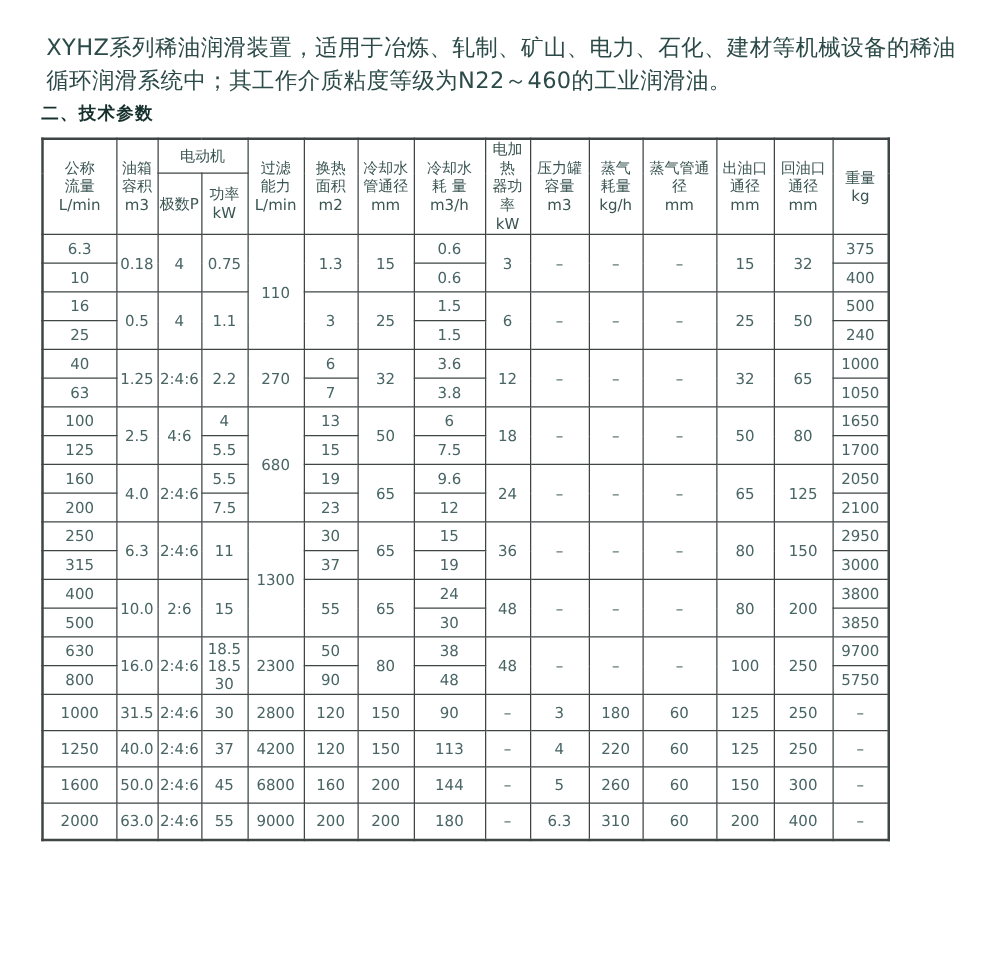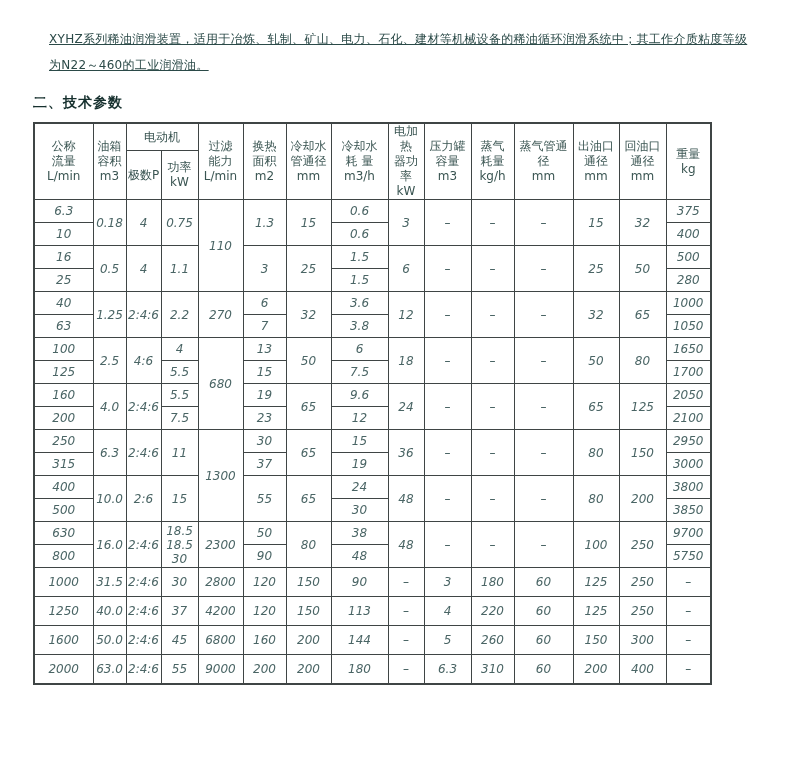--- a/index.html
+++ b/index.html
@@ -15,22 +15,22 @@
     width:800px;min-height:769px;
     font-family:"DejaVu Sans",sans-serif;
     -webkit-font-smoothing:antialiased;
   }
   .page{padding:10px 28px 10px 33px;}
   .sec{
     font-size:14px;font-weight:bold;color:var(--heading);
     margin:6px 0 0 0;letter-spacing:1px;
   }
   .para{
-    font-size:12px;color:var(--body-text);
-    line-height:26px;margin:16px;letter-spacing:0.3px;text-decoration:underline;
+    font-size:18px;color:var(--body-text);
+    line-height:26px;margin:4px;letter-spacing:0.3px;
   }
   .para.first{margin-top:16px;}
   .sec2{margin-top:2px;margin-bottom:10px;}
   table.spec{
     border-collapse:collapse;table-layout:fixed;
     width:679px;
     border:2px solid var(--border);
   }
   table.spec th,table.spec td{
     border:1px solid var(--border);
@@ -41,21 +41,21 @@
   table.spec th{
     font-weight:normal;font-size:12px;line-height:15px;
     color:var(--table-header-text);
   }
   table.spec td{
     font-size:12px;line-height:14px;
     color:var(--table-text);
   }
   .spec thead tr:nth-child(1){height:26px;}
   .spec thead tr:nth-child(2){height:46px;}
-  .spec tbody tr{height:23px;font-style:italic;}
+  .spec tbody tr{height:23px;}
   .spec tbody tr:nth-child(n+17){height:29px;}
 </style>
 </head>
 <body>
 
 <div class="page">
 
 
   <p class="para first">XYHZ系列稀油润滑装置，适用于冶炼、轧制、矿山、电力、石化、建材等机械设备的稀油循环润滑系统中；其工作介质粘度等级为N22～460的工业润滑油。</p>
 
@@ -162,21 +162,21 @@
           <td rowspan="2">–</td>
           <td rowspan="2">–</td>
           <td rowspan="2">–</td>
           <td rowspan="2">25</td>
           <td rowspan="2">50</td>
           <td>500</td>
         </tr>
         <tr>
           <td>25</td>
           <td>1.5</td>
-          <td>280</td>
+          <td>240</td>
         </tr>
         <tr>
           <td>40</td>
           <td rowspan="2">1.25</td>
           <td rowspan="2">2:4:6</td>
           <td rowspan="2">2.2</td>
           <td rowspan="2">270</td>
           <td>6</td>
           <td rowspan="2">32</td>
           <td>3.6</td>

